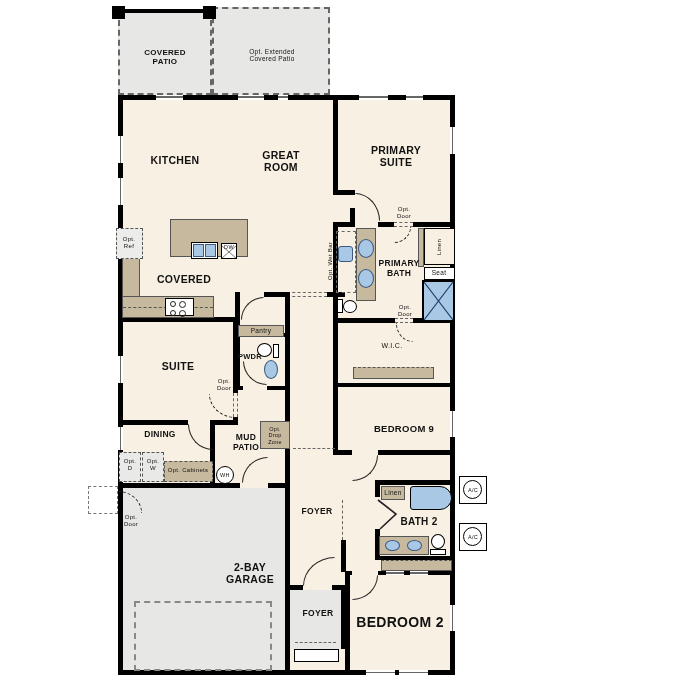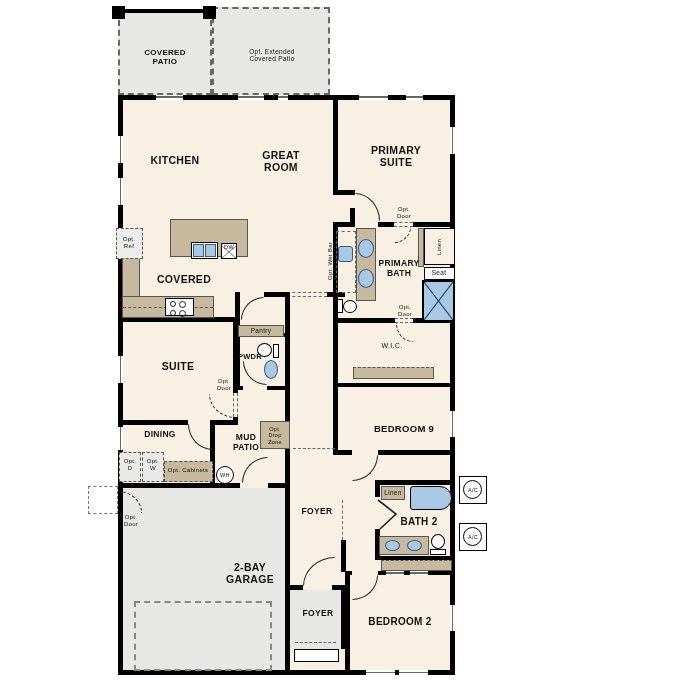--- a/index.html
+++ b/index.html
@@ -227,21 +227,21 @@
   <div class="lbl b" style="left:160px;top:435px;font-size:8.5px;">DINING</div>
   <div class="lbl b" style="left:246px;top:443px;font-size:8.5px;">MUD
 PATIO</div>
   <div class="lbl" style="left:392px;top:346px;font-size:7px;">W.I.C.</div>
   <div class="lbl b" style="left:404px;top:429px;font-size:9.5px;">BEDROOM 9</div>
   <div class="lbl b" style="left:317px;top:512px;font-size:8.5px;">FOYER</div>
   <div class="lbl b" style="left:419px;top:522px;font-size:10px;">BATH 2</div>
   <div class="lbl b" style="left:202px;top:573px;font-size:10.5px;margin-left:48px;">2-BAY
 GARAGE</div>
   <div class="lbl b" style="left:318px;top:614px;font-size:8.5px;">FOYER</div>
-  <div class="lbl b" style="left:400px;top:622px;font-size:10px;">BEDROOM 2</div>
+  <div class="lbl b" style="left:400px;top:622px;font-size:14px;">BEDROOM 2</div>
 
   <div class="lbl" style="left:404px;top:213px;font-size:6px;">Opt.
 Door</div>
   <div class="lbl" style="left:405px;top:311px;font-size:6px;">Opt.
 Door</div>
   <div class="lbl" style="left:224px;top:385px;font-size:6px;">Opt.
 Door</div>
   <div class="lbl" style="left:131px;top:521px;font-size:6px;">Opt.
 Door</div>
   <div class="lbl v" style="left:330px;top:261px;font-size:6px;">Opt. Wet Bar</div>

